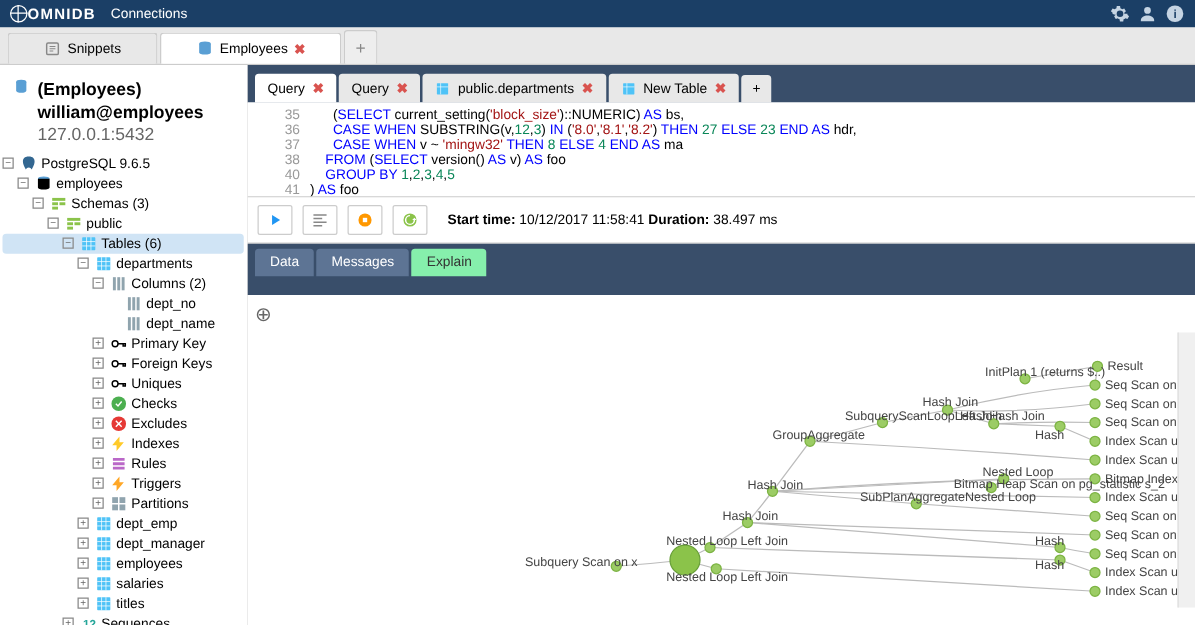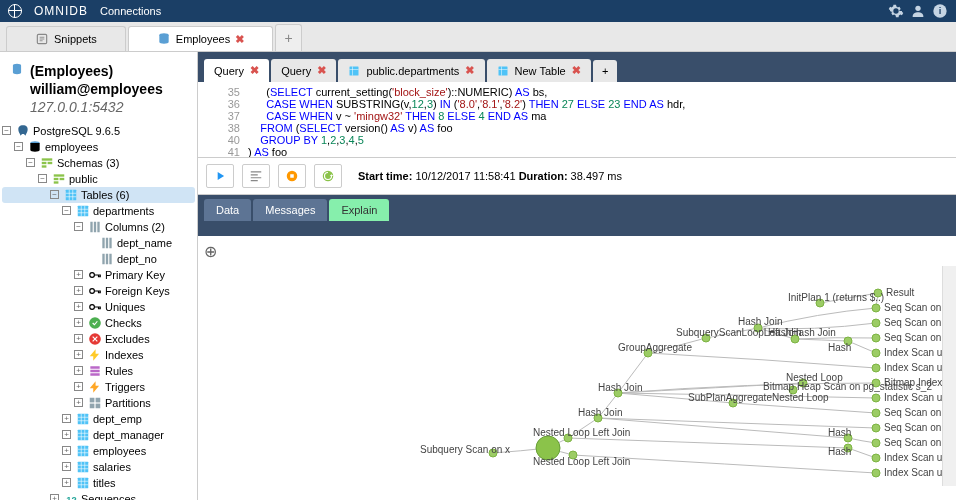--- a/index.html
+++ b/index.html
@@ -1,19 +1,19 @@
 <!DOCTYPE html>
 <html><head>
 <meta charset="utf-8">
 <style>
 *{margin:0;padding:0;box-sizing:border-box;font-family:Arial,sans-serif}
 body{background:#fff;width:956px;height:500px;overflow:hidden;font-size:11px}
 .header{background:#1b3f66;color:#fff;height:22px;display:flex;align-items:center;padding:0 8px;justify-content:space-between}
 .header-left{display:flex;align-items:center;gap:12px}
-.logo{display:flex;align-items:center;gap:12px;font-size:12px;font-weight:normal;letter-spacing:1px}
+.logo{display:flex;align-items:center;gap:0;font-size:12px;font-weight:bold;letter-spacing:1px}
 .logo-icon{width:14px;height:14px;border:1.5px solid #fff;border-radius:50%;position:relative}
 .logo-icon::before{content:'';position:absolute;top:5px;left:-1px;right:-1px;height:1px;background:#fff}
 .logo-icon::after{content:'';position:absolute;left:5px;top:-1px;bottom:-1px;width:1px;background:#fff}
 .header-right{display:flex;gap:6px}
 .hdr-icon{width:16px;height:16px;fill:#c5d4e3}
 .tabs-bar{background:#e8e8e8;height:30px;display:flex;align-items:end;padding:0 6px;border-bottom:1px solid #ccc}
 .ptab{padding:5px 28px;display:flex;align-items:center;gap:5px;background:#e8e8e8;border:1px solid #ccc;border-bottom:none;border-radius:3px 3px 0 0;margin-right:2px;cursor:pointer}
 .ptab.active{background:#fff}
 .ptab-add{padding:5px 8px;background:#eee;border:1px solid #ccc;border-bottom:none;border-radius:3px 3px 0 0;cursor:pointer;font-size:14px;color:#888}
 .red-x{color:#d9534f;font-weight:bold}
@@ -114,21 +114,21 @@
 
 <div class="main">
   <div class="sidebar">
     <div class="conn-info">
       <svg class="ic" viewBox="0 0 24 24" fill="#5a9fd4">
           <ellipse cx="12" cy="6" rx="7" ry="3"></ellipse>
           <path d="M5 6v12c0 1.7 3.1 3 7 3s7-1.3 7-3V6"></path>
         </svg>
       <div class="ci">
         <div style="font-weight:bold">(Employees) william@employees</div>
-        <div style="font-style:italic;color:#666">127.0.0.1:5432</div>
+        <div style="color:#666">127.0.0.1:5432</div>
       </div>
     </div>
     <div class="tree" id="tree">
         <div class="tn" style="padding-left: 0px;">
           <span class="toggle">−</span>
           <svg class="ic" viewBox="0 0 24 24" fill="#336791">
             <path d="M12 2C6 2 4 5 4 9c0 3 1 5 2 7l2 4c1-2 2-3 4-3s3 1 4 3l2-4c1-2 2-4 2-7 0-4-2-7-8-7z"></path>
           </svg>
           <span>PostgreSQL 9.6.5</span>
         </div>
@@ -185,30 +185,30 @@
           </svg>
           <span>Columns (2)</span>
         </div>
         <div class="tn" style="padding-left: 84px;">
           <span class="toggle-space"></span>
           <svg class="ic col-icon" viewBox="0 0 24 24">
             <rect x="4" y="3" width="4" height="18"></rect>
             <rect x="10" y="3" width="4" height="18"></rect>
             <rect x="16" y="3" width="4" height="18"></rect>
           </svg>
-          <span>dept_name</span>
+          <span>dept_no</span>
         </div>
         <div class="tn" style="padding-left: 84px;">
           <span class="toggle-space"></span>
           <svg class="ic col-icon" viewBox="0 0 24 24">
             <rect x="4" y="3" width="4" height="18"></rect>
             <rect x="10" y="3" width="4" height="18"></rect>
             <rect x="16" y="3" width="4" height="18"></rect>
           </svg>
-          <span>dept_no</span>
+          <span>dept_name</span>
         </div>
         <div class="tn" style="padding-left: 72px;">
           <span class="toggle">+</span>
           <svg class="ic key-icon" viewBox="0 0 24 24">
             <circle cx="7" cy="12" r="4" fill="none" stroke="currentColor" stroke-width="2"></circle>
             <path d="M11 12h10v3h-3v-3" stroke="currentColor" stroke-width="2" fill="none"></path>
           </svg>
           <span>Primary Key</span>
         </div>
         <div class="tn" style="padding-left: 72px;">

